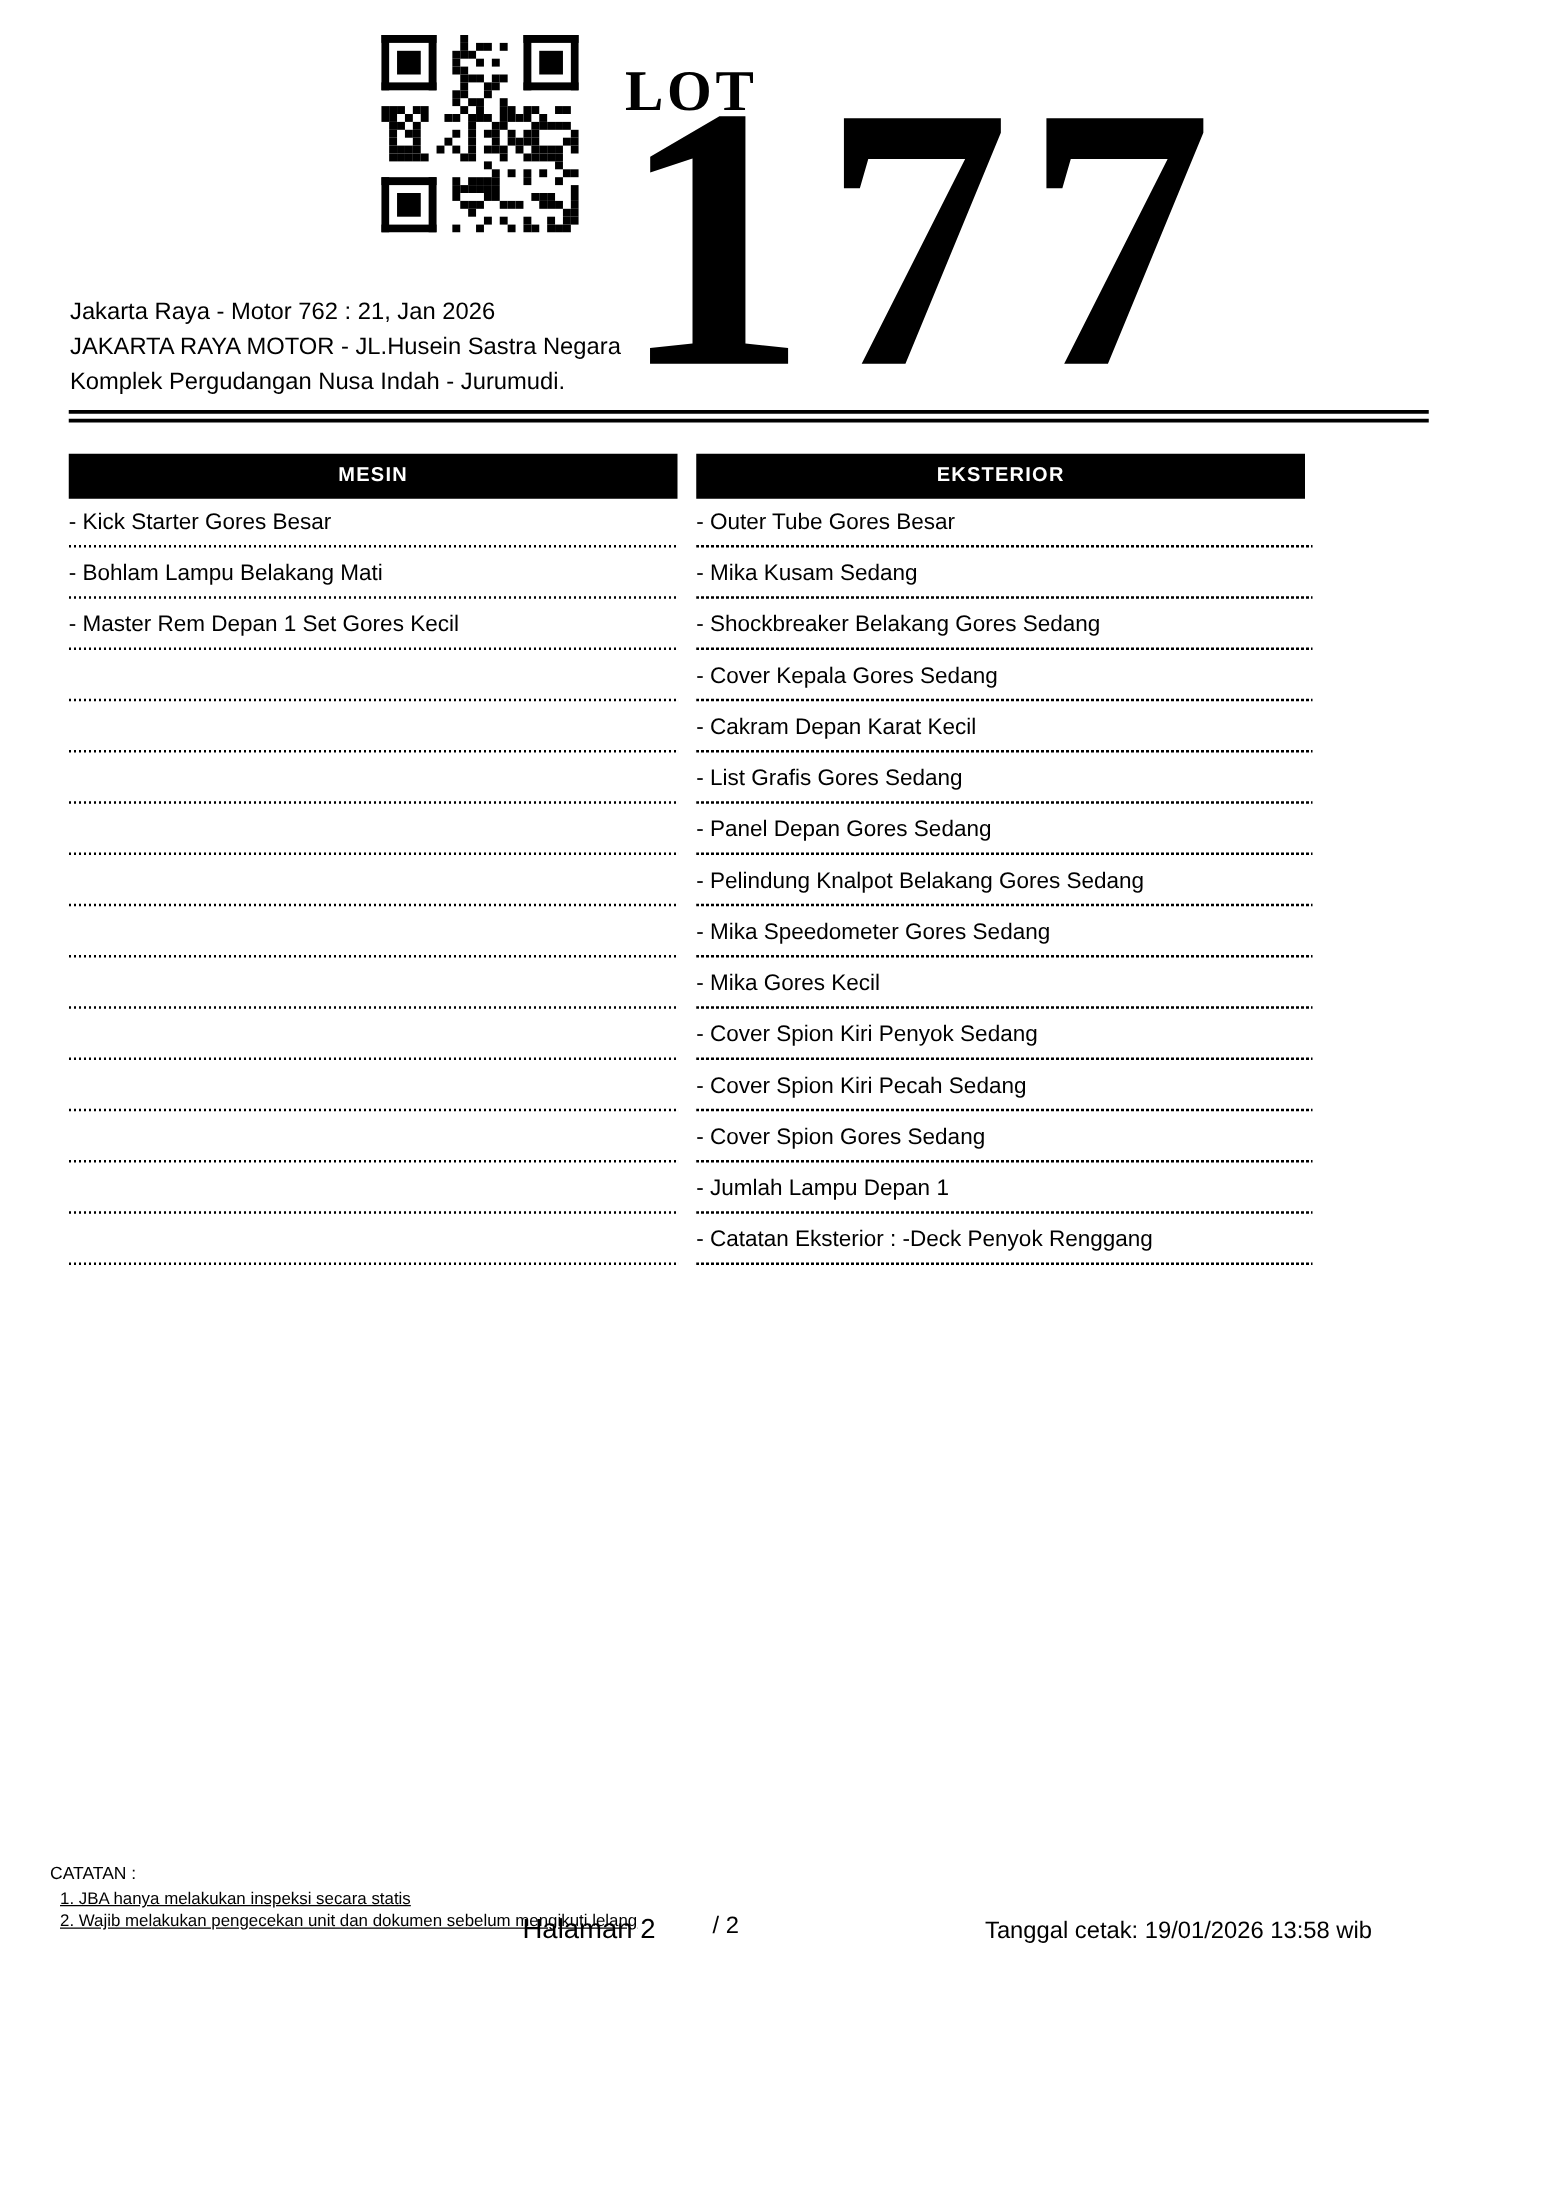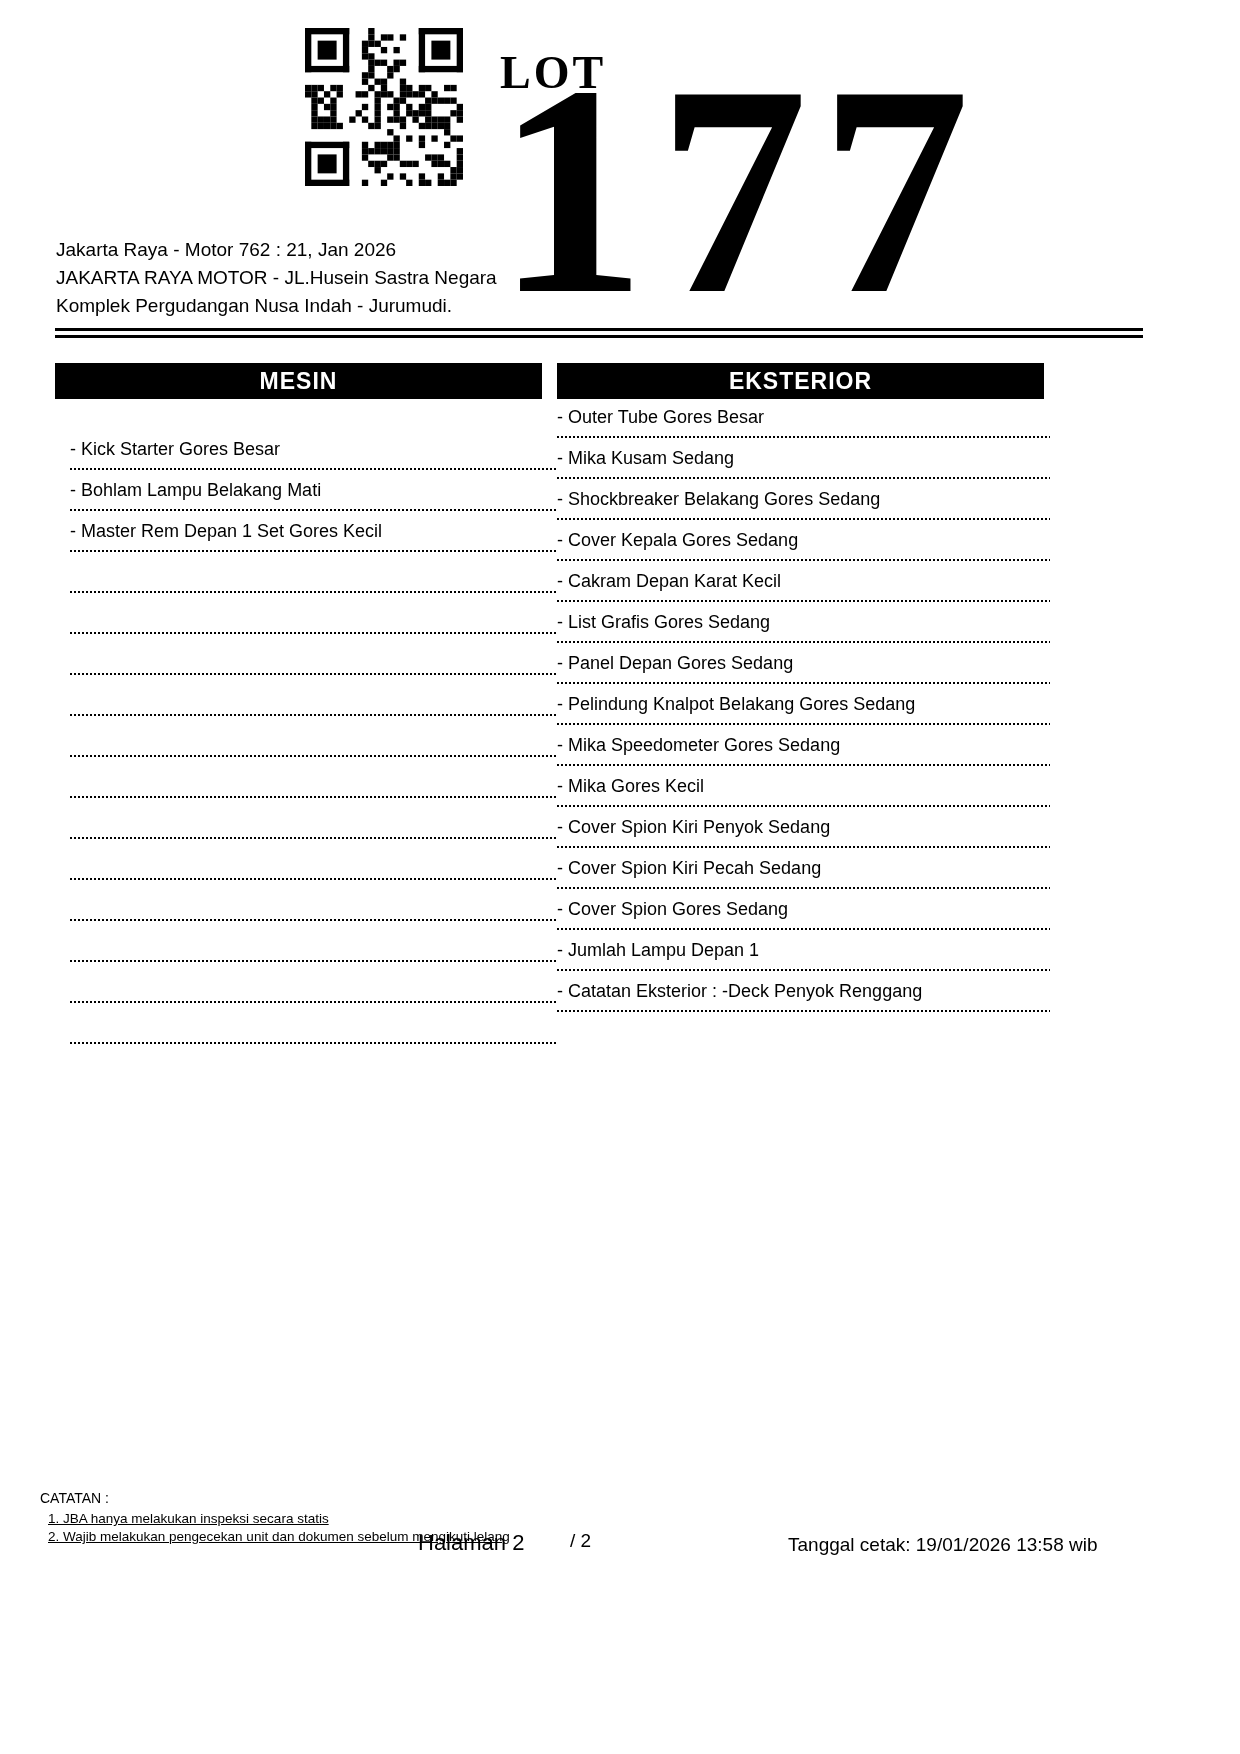--- a/index.html
+++ b/index.html
@@ -24,26 +24,26 @@
     font-weight: 700; font-size: 300px; line-height: 1; letter-spacing: 12px;
   }
   .address { position: absolute; left: 56px; top: 236px; font-size: 19px; line-height: 28px; }
   .double-rule {
     position: absolute; left: 55px; top: 328px; width: 1130px; height: 4px;
     border-top: 3px solid #000; border-bottom: 3px solid #000;
   }
   .col-header {
     position: absolute; top: 363px; height: 36px; background: #000; color: #fff;
     display: flex; align-items: center; justify-content: center;
-    font-weight: 700; font-size: 23px; letter-spacing: 1px;
+    font-weight: 700; font-size: 16px; letter-spacing: 1px;
   }
   .col-header.mesin { left: 55px; width: 487px; }
   .col-header.eksterior { left: 557px; width: 487px; }
   .col-rows { position: absolute; top: 403px; }
-  .col-rows.mesin { left: 70px; width: 487px; margin-top: 32px; }
+  .col-rows.mesin { left: 55px; width: 487px; }
   .col-rows.eksterior { left: 557px; width: 493px; }
   .row { position: relative; height: 41px; }
   .row-text { font-size: 18px; line-height: 23px; white-space: nowrap; padding-top: 3px; }
   .dotline {
     position: absolute; left: 0; right: 0; bottom: 6px; height: 2px;
     background-image: repeating-linear-gradient(90deg, #000 0, #000 2px, transparent 2px, transparent 4px);
   }
   .catatan { position: absolute; left: 40px; top: 1490px; font-size: 14px; }
   .catatan-items { margin-top: 4px; padding-left: 8px; font-size: 13.5px; line-height: 18px; text-decoration: underline; }
   .footer-page { position: absolute; left: 418px; top: 1530px; font-size: 22px; }

